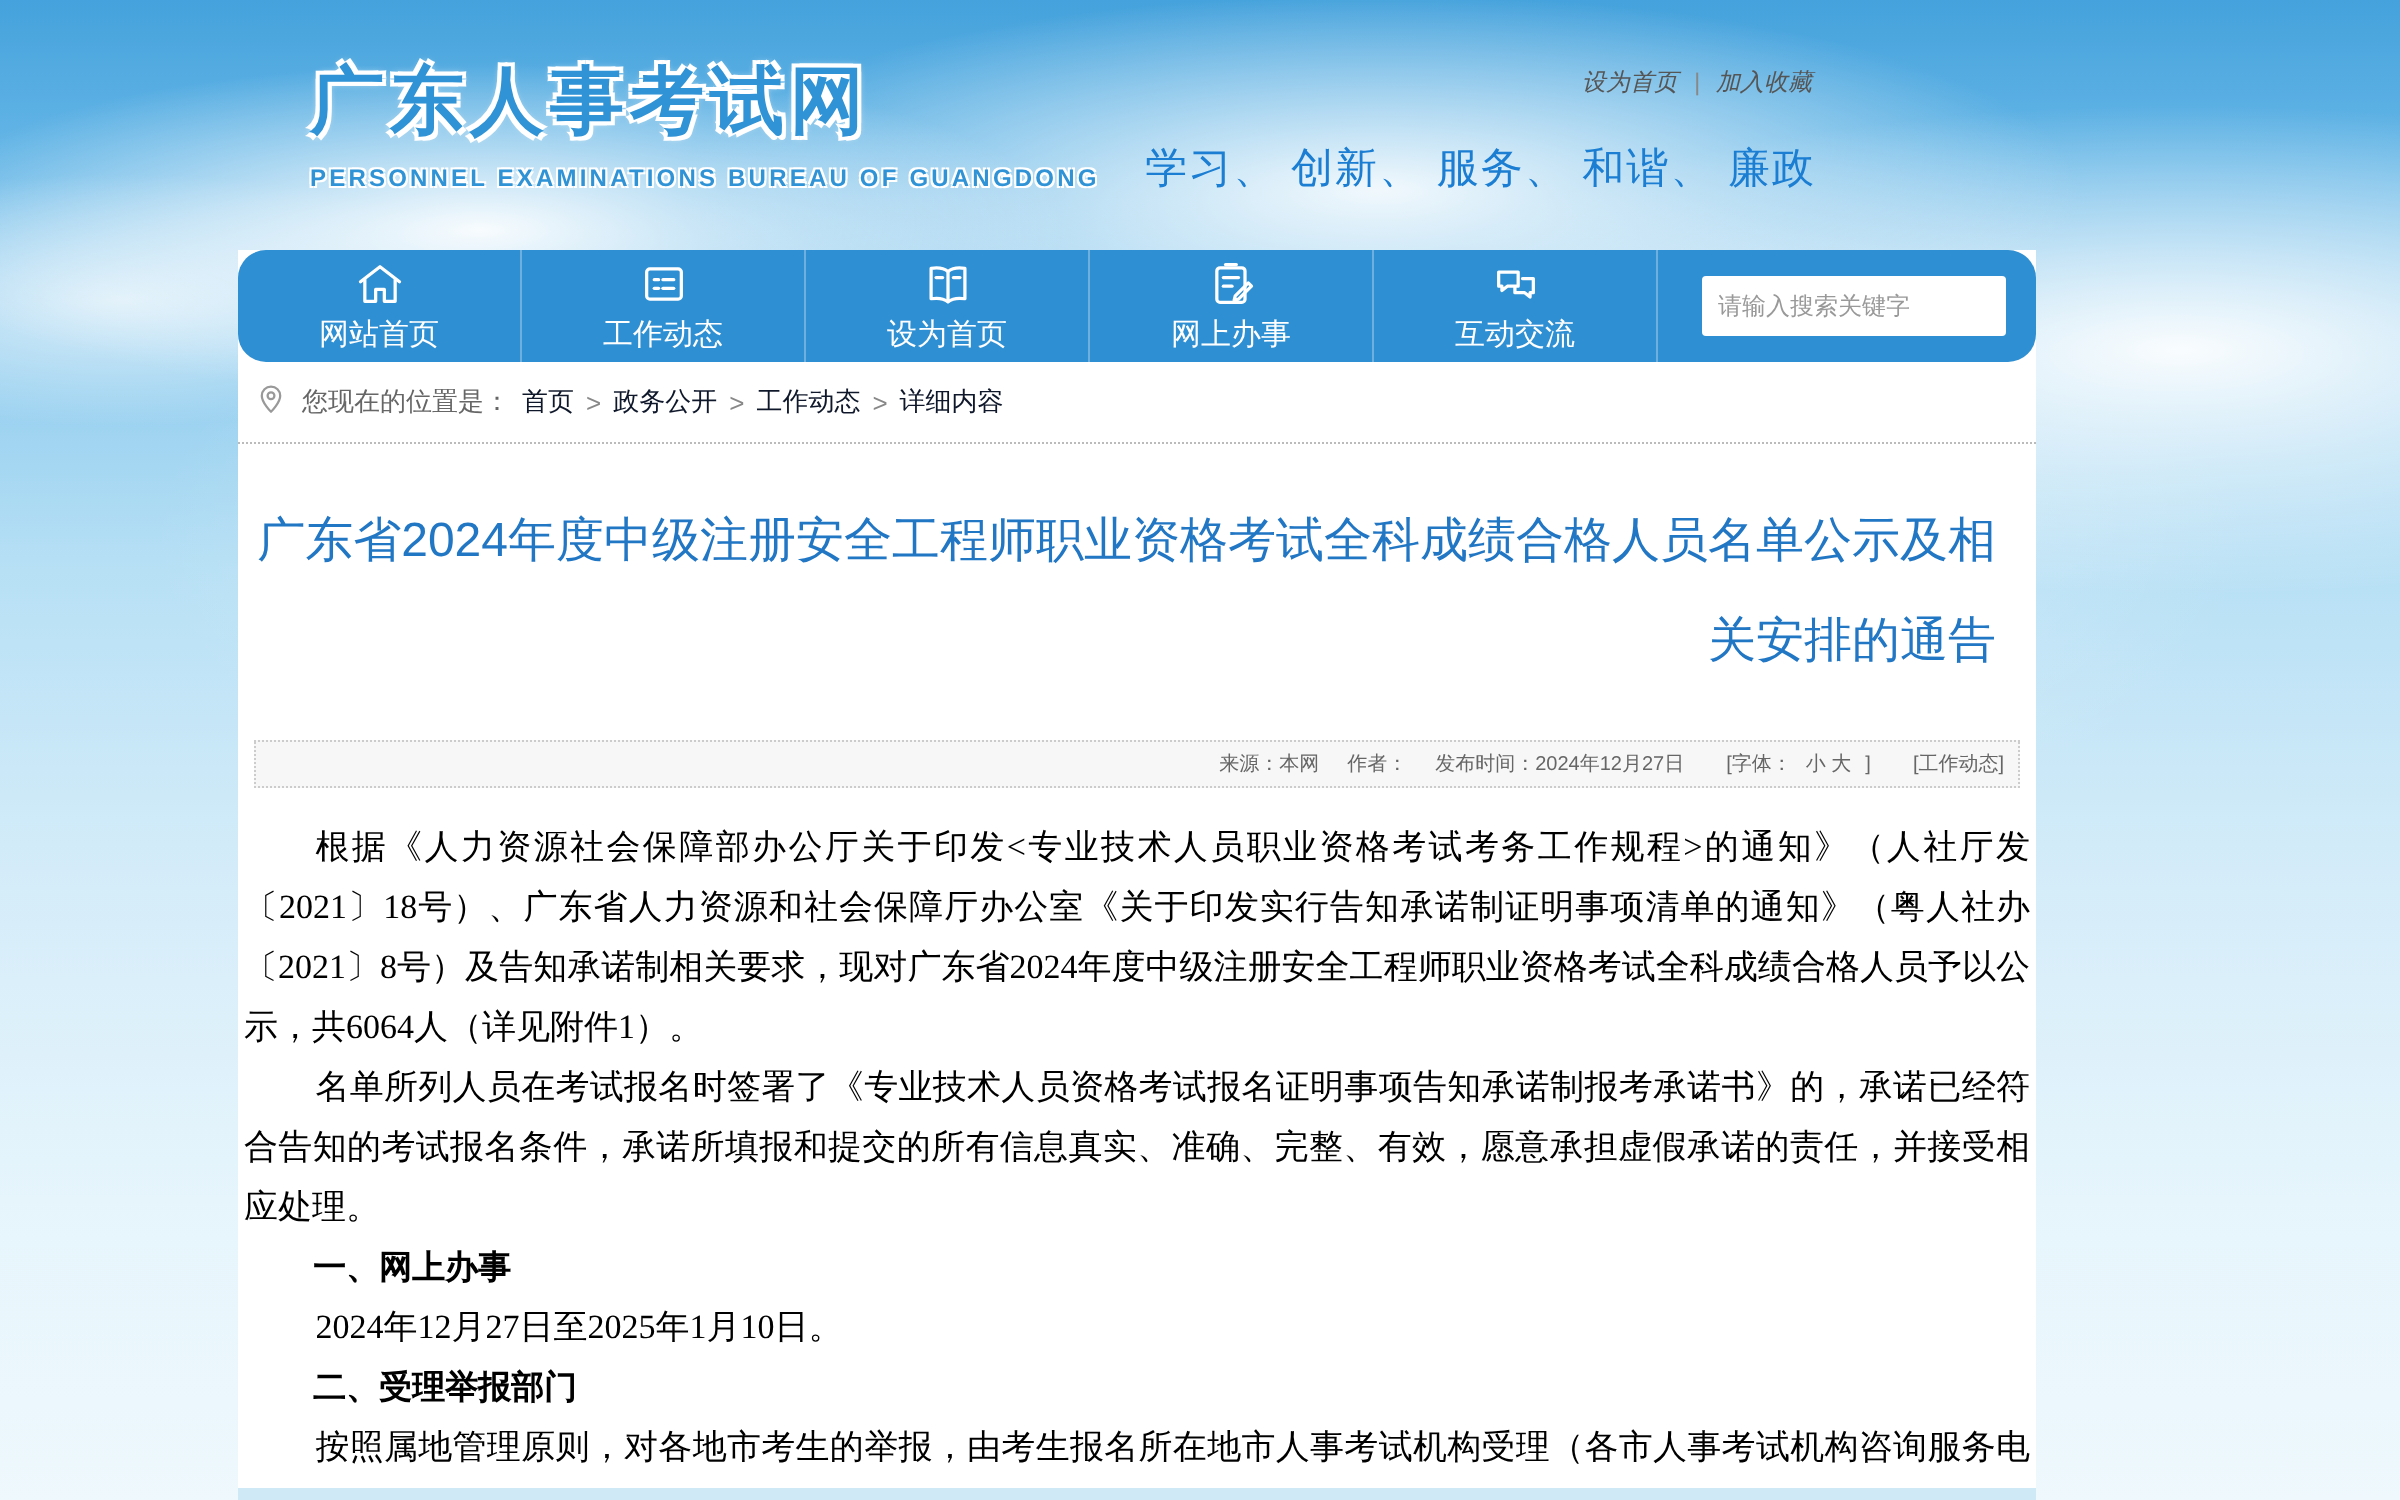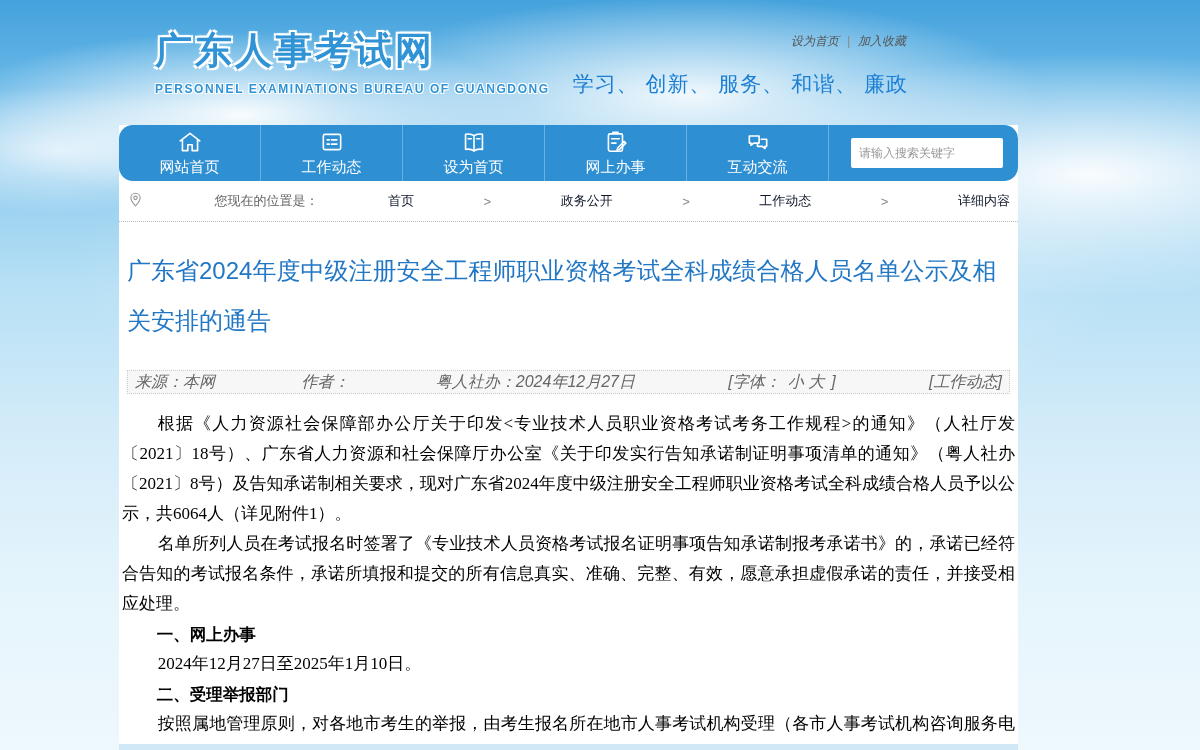--- a/index.html
+++ b/index.html
@@ -71,38 +71,38 @@
   .nav-search input {
     border: none; outline: none; flex: 1; height: 100%;
     padding: 0 8px; font-size: 12px; color: #666;
     font-family: "Liberation Sans", sans-serif;
   }
   .nav-search input::placeholder { color: #999; }
   
   .breadcrumb {
     height: 41px; display: flex; align-items: center;
     padding: 0 8px; border-bottom: 1px dotted #bbb;
-    font-size: 13px; color: #666; justify-content: space-between;
+    font-size: 13px; color: #666;
   }
   .breadcrumb svg { margin-right: 7px; }
   .breadcrumb .bc-prefix { margin-right: 6px; }
   .breadcrumb a { color: #0f172a; text-decoration: none; cursor: pointer; }
   .breadcrumb .bc-sep { margin: 0 6px; color: #888; }
   
   .article-title {
-    padding: 24px 8px 20px 8px;
-    text-align: left;
+    padding: 24px 20px 20px 8px;
+    text-align: right;
     font-size: 24px; font-weight: normal; line-height: 50px;
     color: var(--title-blue, #2277c5);
   }
   .meta-bar {
     margin: 4px 8px 0 8px; height: 24px;
     background: #f7f7f7; border: 1px dotted #ccc;
-    display: flex; align-items: center; justify-content: space-between;
-    font-size: 16px; color: #666; font-style: italic;
+    display: flex; align-items: center; justify-content: flex-end;
+    font-size: 10px; color: #666;
   }
   .meta-bar span { margin: 0 7px; white-space: nowrap; }
   .meta-bar a { color: #666; text-decoration: none; cursor: pointer; }
   .article-body {
     margin-top: 15px; padding: 0 3px;
     font-family: "Liberation Serif", "DejaVu Serif", serif;
     font-size: 17px; line-height: 30px; color: #000;
     text-align: justify;
   }
   .article-body p { text-indent: 2.1em; margin: 0; }
@@ -209,21 +209,21 @@
     <a>工作动态</a>
     <span class="bc-sep">&gt;</span>
     <a>详细内容</a>
   </div>
 
   <h1 class="article-title">广东省2024年度中级注册安全工程师职业资格考试全科成绩合格人员名单公示及相关安排的通告</h1>
 
   <div class="meta-bar">
     <span>来源：本网</span>
     <span>作者：</span>
-    <span>粤人社办：2024年12月27日</span>
+    <span>发布时间：2024年12月27日</span>
     <span><span>[字体：</span><a>小</a> <a>大</a><span>]</span></span>
     <span><a>[工作动态]</a></span>
   </div>
 
   <div class="article-body">
     <p>根据《人力资源社会保障部办公厅关于印发&lt;专业技术人员职业资格考试考务工作规程&gt;的通知》（人社厅发〔2021〕18号）、广东省人力资源和社会保障厅办公室《关于印发实行告知承诺制证明事项清单的通知》（粤人社办〔2021〕8号）及告知承诺制相关要求，现对广东省2024年度中级注册安全工程师职业资格考试全科成绩合格人员予以公示，共6064人（详见附件1）。</p>
     <p>名单所列人员在考试报名时签署了《专业技术人员资格考试报名证明事项告知承诺制报考承诺书》的，承诺已经符合告知的考试报名条件，承诺所填报和提交的所有信息真实、准确、完整、有效，愿意承担虚假承诺的责任，并接受相应处理。</p>
     <div class="hd">一、网上办事</div>
     <p>2024年12月27日至2025年1月10日。</p>
     <div class="hd">二、受理举报部门</div>

